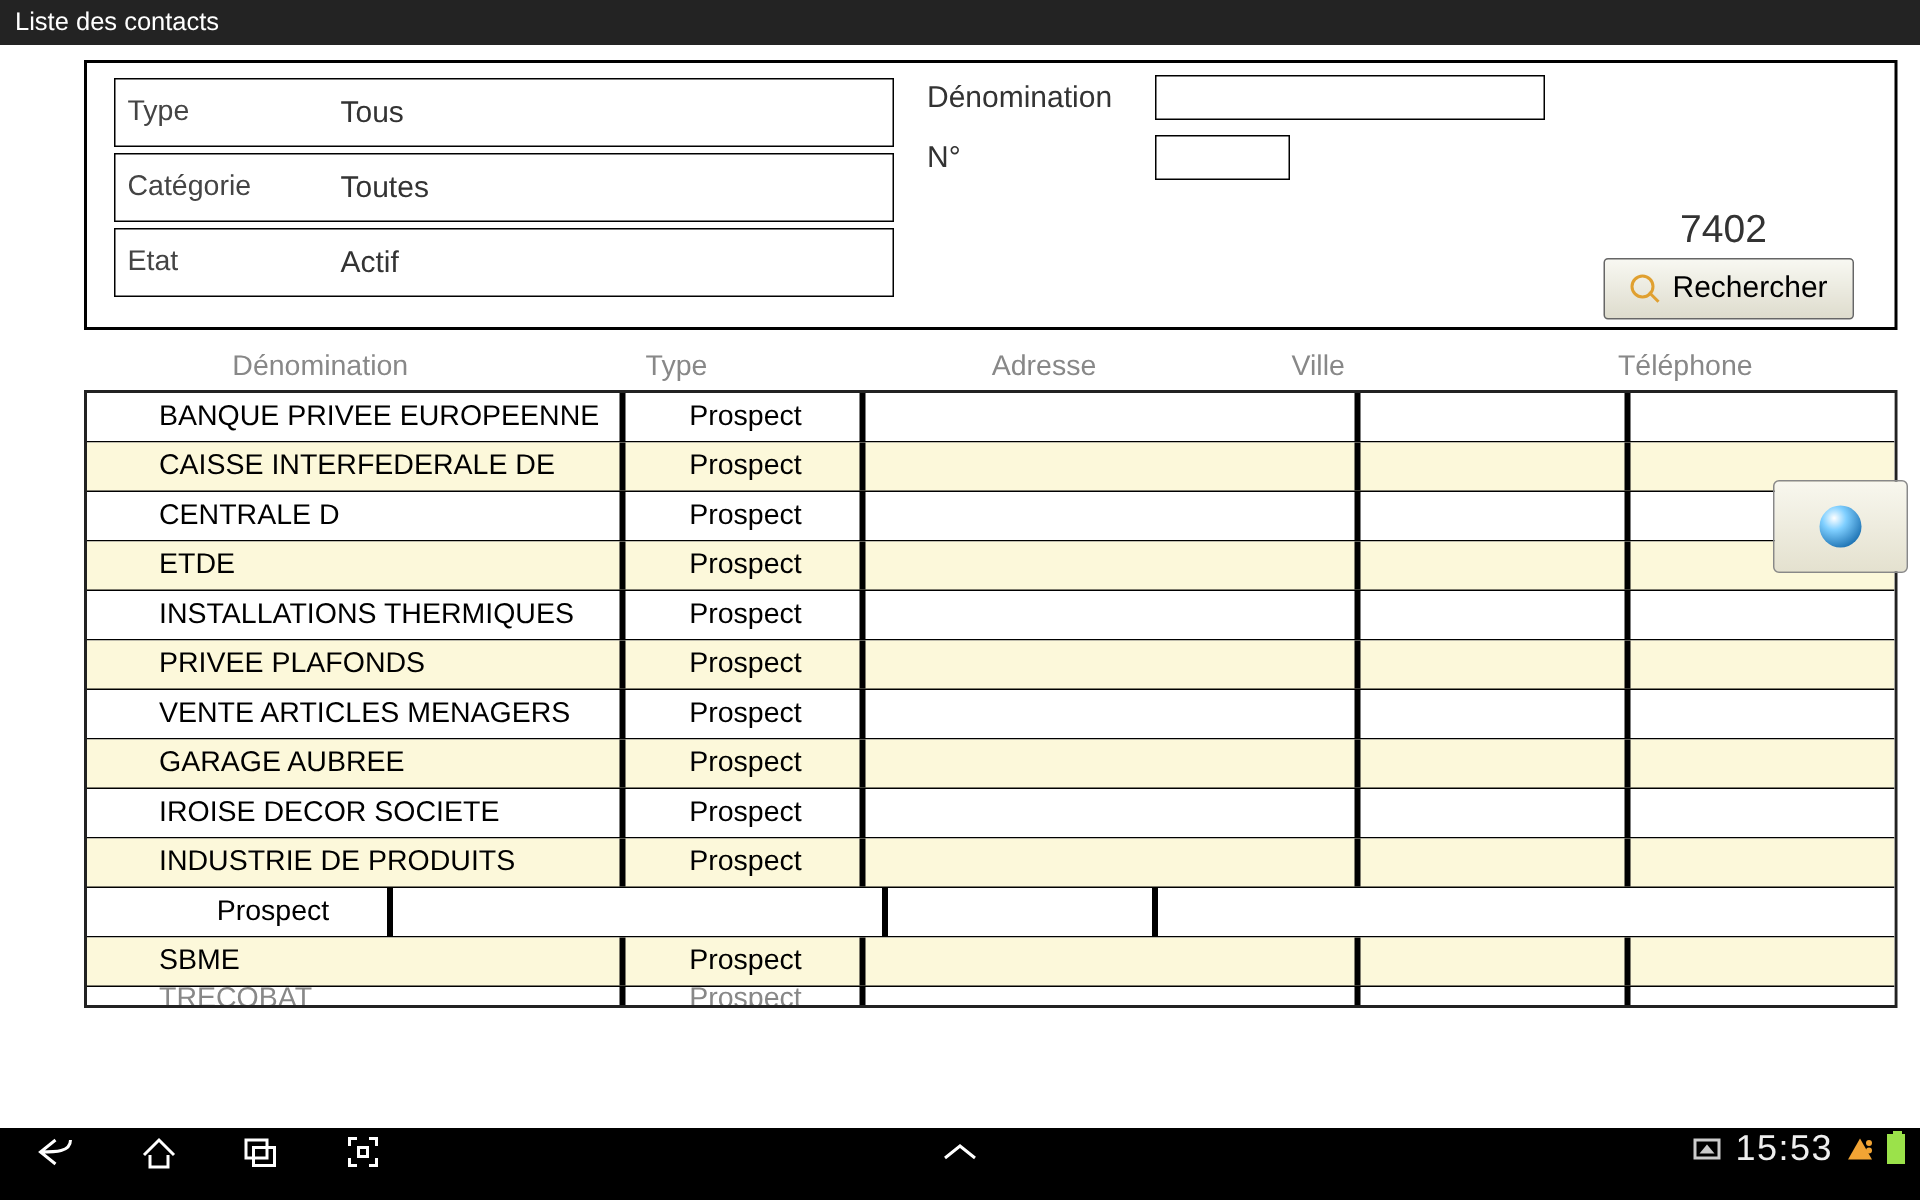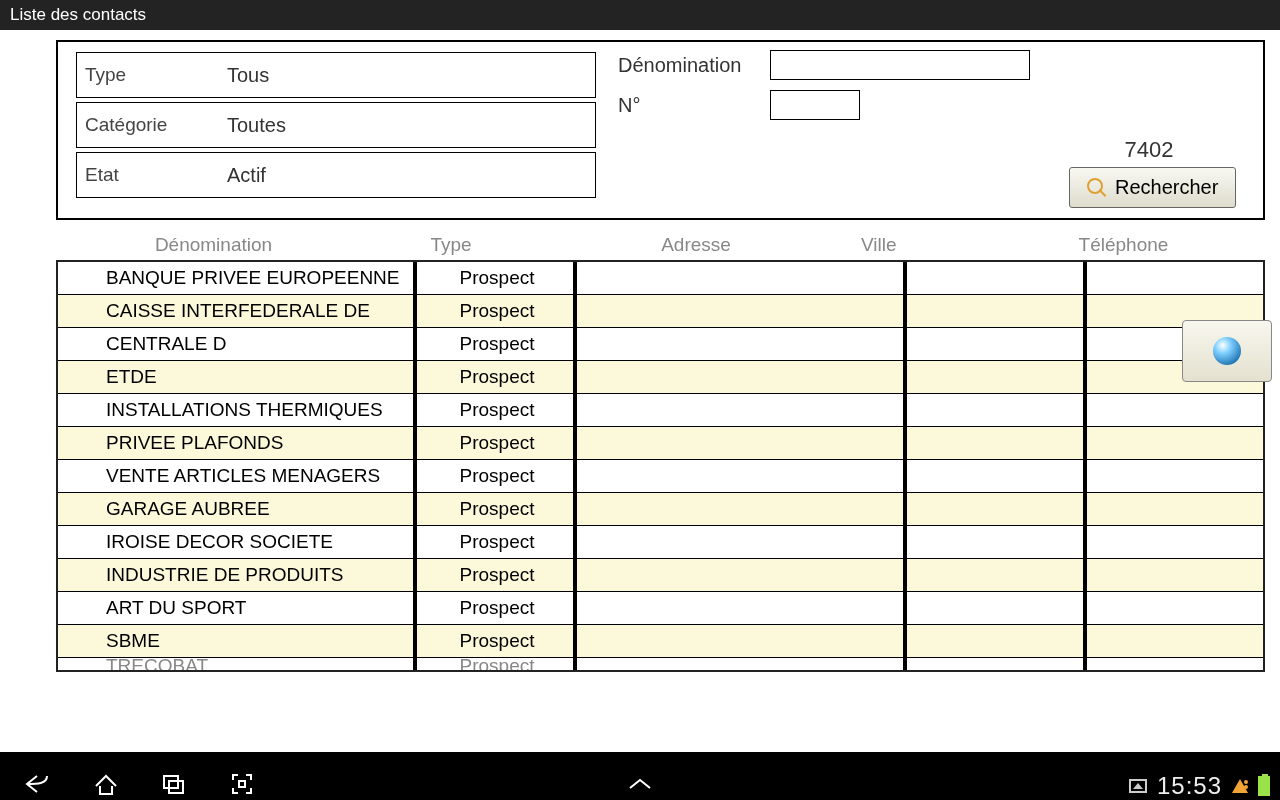--- a/index.html
+++ b/index.html
@@ -10,21 +10,21 @@
   .filters-left { position: absolute; left: 18px; top: 10px; width: 520px; }
   .filter-row { border: 1px solid #000; height: 46px; display: flex; align-items: center; margin-bottom: 4px; }
   .filter-label { width: 150px; padding-left: 8px; font-size: 19px; color: #444; }
   .filter-value { font-size: 20px; color: #333; }
   .denom-block { position: absolute; left: 560px; top: 8px; }
   .denom-row { display: flex; align-items: center; margin-bottom: 10px; }
   .denom-label { width: 152px; font-size: 20px; color: #333; }
   .denom-input { border: 1px solid #000; height: 30px; width: 260px; background: #fff; }
   .num-input { border: 1px solid #000; height: 30px; width: 90px; background: #fff; }
   .count-block { position: absolute; right: 34px; top: 95px; text-align: center; width: 160px; }
-  .count-val { font-size: 22px; color: #333; margin-bottom: 4px; }
+  .count-val { font-size: 26px; color: #333; margin-bottom: 4px; }
   .search-btn { display: inline-flex; align-items: center; gap: 8px; border: 1px solid #666; background: linear-gradient(#f8f8f2,#dedccd); padding: 8px 17px; font-size: 20px; border-radius: 3px; cursor: pointer; }
   .glass-icon { width: 20px; height: 20px; position: relative; }
   .glass-icon::before { content: ""; position: absolute; width: 12px; height: 12px; border: 2px solid #e0a030; border-radius: 50%; left: 0; top: 0; }
   .glass-icon::after { content: ""; position: absolute; width: 9px; height: 2px; background: #e0a030; transform: rotate(45deg); left: 11px; top: 14px; }
 
   .headers { display: flex; margin: 10px 5px 0 5px; color: #888; font-size: 19px; padding: 4px 0; }
   .col-denom { width: 315px; text-align: center; }
   .col-type  { width: 160px; text-align: center; }
   .col-addr  { width: 330px; text-align: center; }
   .col-ville { width: 180px; }
@@ -41,21 +41,21 @@
   .c-ville { width: 180px; }
   .c-tel   { flex: 1; }
   .r-even { background: #fcf8da; }
   .r-odd  { background: #fff; }
   .partial { height: 15px; border-bottom: none; }
   .partial .cell { overflow: hidden; color: #888; }
 
   .globe-btn { position: absolute; right: 8px; top: 280px; width: 90px; height: 62px; border: 1px solid #888; border-radius: 4px; background: linear-gradient(#f8f7ee,#e4e1cf); display: flex; align-items: center; justify-content: center; cursor: pointer; }
   .globe-icon { width: 28px; height: 28px; border-radius: 50%; background: radial-gradient(circle at 35% 30%, #fff 0%, #7fcfff 30%, #1a6fb0 80%); }
 
-  .navbar { position: absolute; left: 0; bottom: 0; width: 1280px; height: 48px; background: #000; color: #fff; display: flex; align-items: flex-end; }
+  .navbar { position: absolute; left: 0; bottom: 0; width: 1280px; height: 48px; background: #000; color: #fff; display: flex; align-items: flex-start; }
   .nav-left { display: flex; gap: 36px; padding-left: 22px; }
   .nav-ico { width: 32px; height: 32px; display: flex; align-items: center; justify-content: center; }
   .nav-center { position: absolute; left: 50%; transform: translateX(-50%); }
   .nav-right { position: absolute; right: 10px; display: flex; align-items: center; gap: 10px; }
   .clock { font-size: 24px; color: #eee; letter-spacing: 1px; }
   .wifi { width: 0; height: 0; border-left: 8px solid transparent; border-right: 8px solid transparent; border-bottom: 14px solid #f2a434; position: relative; }
   .wifi::after { content:""; position:absolute; right:-8px; top:6px; width:4px; height:4px; background:#f2a434; border-radius:50%; box-shadow: 0 -5px 0 #f2a434; }
   .batt { width: 12px; height: 20px; background: #9be24a; border: 1px solid #9be24a; position: relative; }
   .batt::before { content:""; position:absolute; top:-3px; left:3px; width:6px; height:3px; background:#9be24a; }
   .pic-ico { width:18px; height:14px; border:2px solid #ccc; position:relative; }
@@ -177,21 +177,20 @@
           <div class="cell c-tel"></div>
         </div>
         <div class="row r-even">
           <div class="cell c-denom">INDUSTRIE DE PRODUITS</div>
           <div class="cell c-type">Prospect</div>
           <div class="cell c-addr"></div>
           <div class="cell c-ville"></div>
           <div class="cell c-tel"></div>
         </div>
         <div class="row r-odd">
-          <div class="cell c-denom">ART DU SPORT</div>
           <div class="cell c-type">Prospect</div>
           <div class="cell c-addr"></div>
           <div class="cell c-ville"></div>
           <div class="cell c-tel"></div>
         </div>
         <div class="row r-even">
           <div class="cell c-denom">SBME</div>
           <div class="cell c-type">Prospect</div>
           <div class="cell c-addr"></div>
           <div class="cell c-ville"></div>

